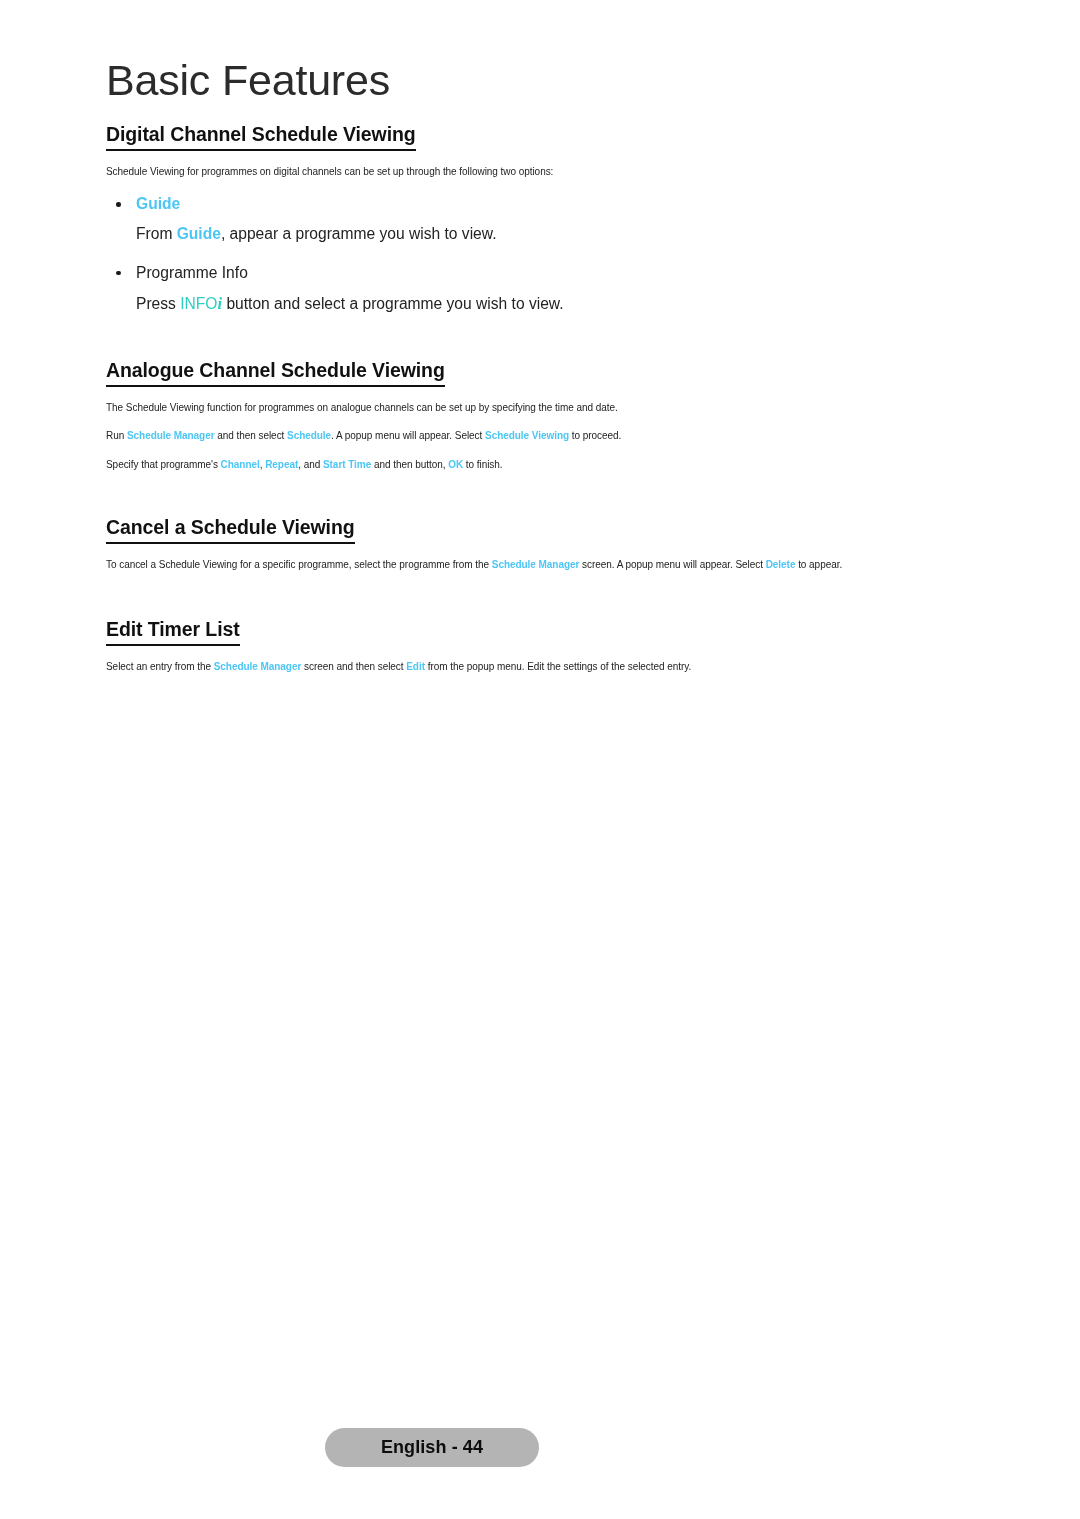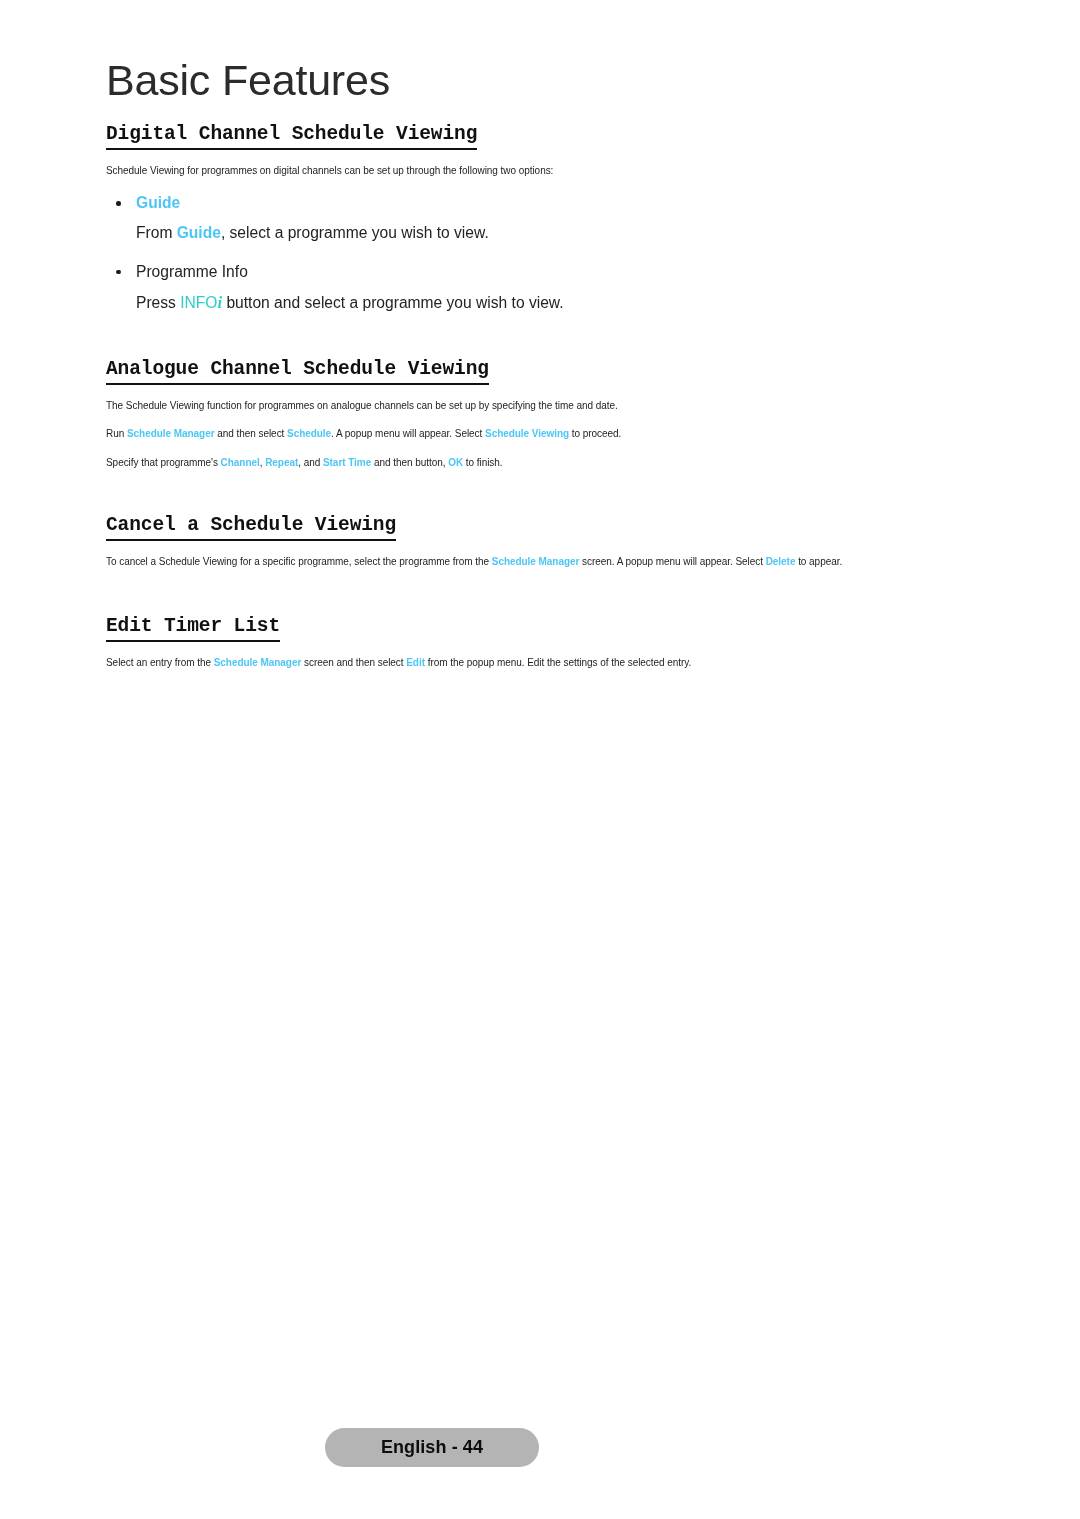--- a/index.html
+++ b/index.html
@@ -46,21 +46,21 @@
   .section-heading {
     font-size: 19.5px;
     font-weight: bold;
     color: #111111;
     margin: 0;
     padding: 0 0 3px 0;
     display: inline-block;
     border-bottom: 2.2px solid #111111;
     letter-spacing: -0.1px;
   }
-  .heading-wrap { margin: 0 0 14px 0; font-family: Liberation Mono, monospace; }
+  .heading-wrap { margin: 0 0 14px 0; }
   .heading-wrap.gap-top { margin-top: 44px; }
   .heading-wrap.gap-top-lg { margin-top: 46px; }
 
   
   p.body {
     font-size: 10px;
     line-height: 1.42;
     color: #232323;
     margin: 0 0 14px 0;
     letter-spacing: -0.05px;
@@ -144,21 +144,21 @@
     </div>
 
     <p class="body">Schedule Viewing for programmes on digital channels can be set up through the following two options:</p>
 
     <ul class="bullets">
       <li>
         <span class="term">Guide</span>
       </li>
     </ul>
     <div class="sub-line">
-      <span>From </span><span class="term">Guide</span><span>, select a programme you wish to view.</span>
+      <span>From </span><span class="term">Guide</span><span>, appear a programme you wish to view.</span>
     </div>
 
     <ul class="bullets">
       <li>
         <span>Programme Info</span>
       </li>
     </ul>
     <div class="sub-line last">
       <span>Press </span><span class="term-teal">INFO</span><span class="info-i">i</span><span> button and select a programme you wish to view.</span>
     </div>

